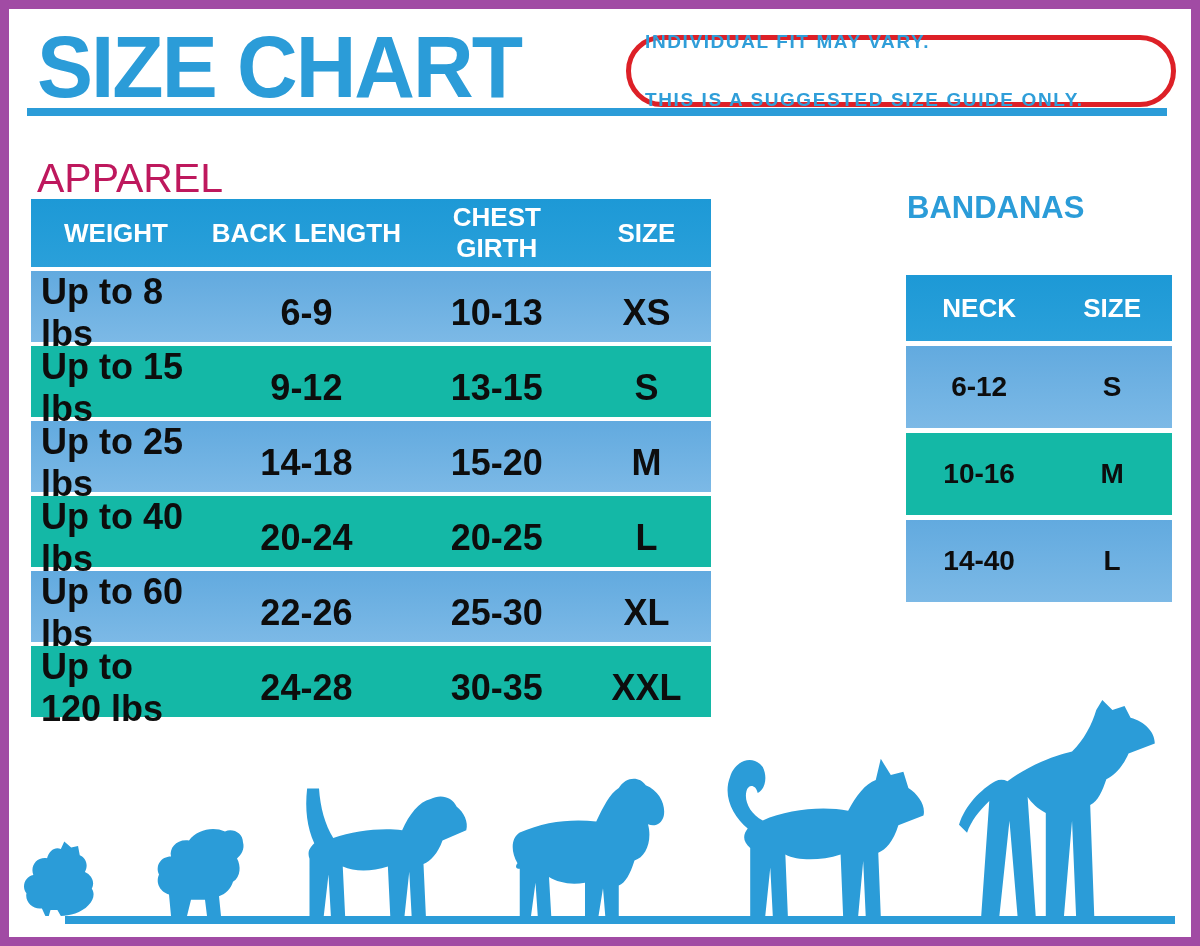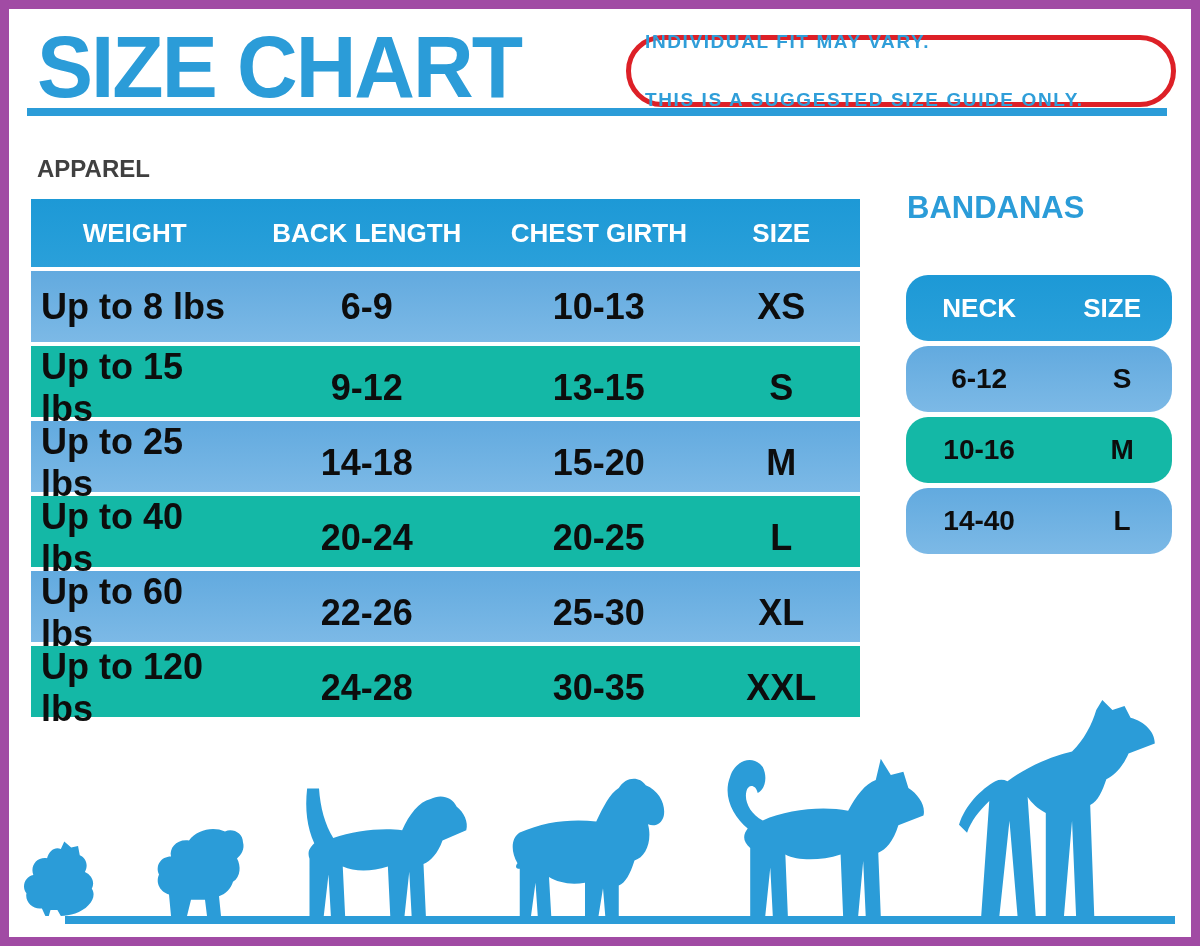--- a/index.html
+++ b/index.html
@@ -31,50 +31,50 @@
     padding:2px 14px;
     gap:32px;
   }
   .note-line {
     color:#2f9ed9; font-size:19px; font-weight:700;
     letter-spacing:1.6px; line-height:26px; white-space:nowrap;
   }
   
   .apparel-heading {
     position:absolute; left:28px; top:146px;
-    font-size:24px; font-weight:700; color:#404040; letter-spacing:0px;
+    font-size:41px; font-weight:400; color:#be185d; letter-spacing:0px;
   }
-  .apparel-table { position:absolute; left:22px; top:190px; width:829px; }
+  .apparel-table { position:absolute; left:22px; top:190px; width:680px; }
   .a-row {
     display:grid; grid-template-columns:25% 31% 25% 19%;
     align-items:center;
   }
   .a-head {
     height:68px;
     background:linear-gradient(180deg,#1d99d6,#2aa0da);
     color:#ffffff; font-size:26px; font-weight:700;
   }
   .a-data { height:71px; margin-top:4px; font-size:36px; font-weight:700; color:#0d0d0d; }
   .row-medium { background:linear-gradient(180deg,#62aadf,#7cb9e6); }
   .row-light  { background:#14b8a6; }
   .cell-c { text-align:center; }
   .cell-l { text-align:left; padding-left:10px; }
   
   .collars-heading {
     position:absolute; left:898px; top:180px;
     font-size:31px; font-weight:800; color:#2b9cd8; line-height:37px;
   }
   .collars-table { position:absolute; left:897px; top:266px; width:266px; }
-  .c-row { display:grid; grid-template-columns:55% 45%; align-items:center;border-radius:22px; }
+  .c-row { display:grid; grid-template-columns:55% 45%; align-items:center; }
   .c-head {
     height:66px;
     background:linear-gradient(180deg,#1d99d6,#2aa0da);
     color:#ffffff; font-size:26px; font-weight:700;
   }
-  .c-data { height:66px; margin-top:5px; font-size:28px; font-weight:700; color:#0d0d0d;gap:10px; }
+  .c-data { height:82px; margin-top:5px; font-size:28px; font-weight:700; color:#0d0d0d; }
   
   .baseline { position:absolute; left:56px; top:907px; width:1110px; height:8px; background:#2b9cd8; }
   .dog { position:absolute; }
   .dog path { fill:#2b9cd8; }
 </style>
 </head>
 <body>
 
 <div class="canvas">
 

